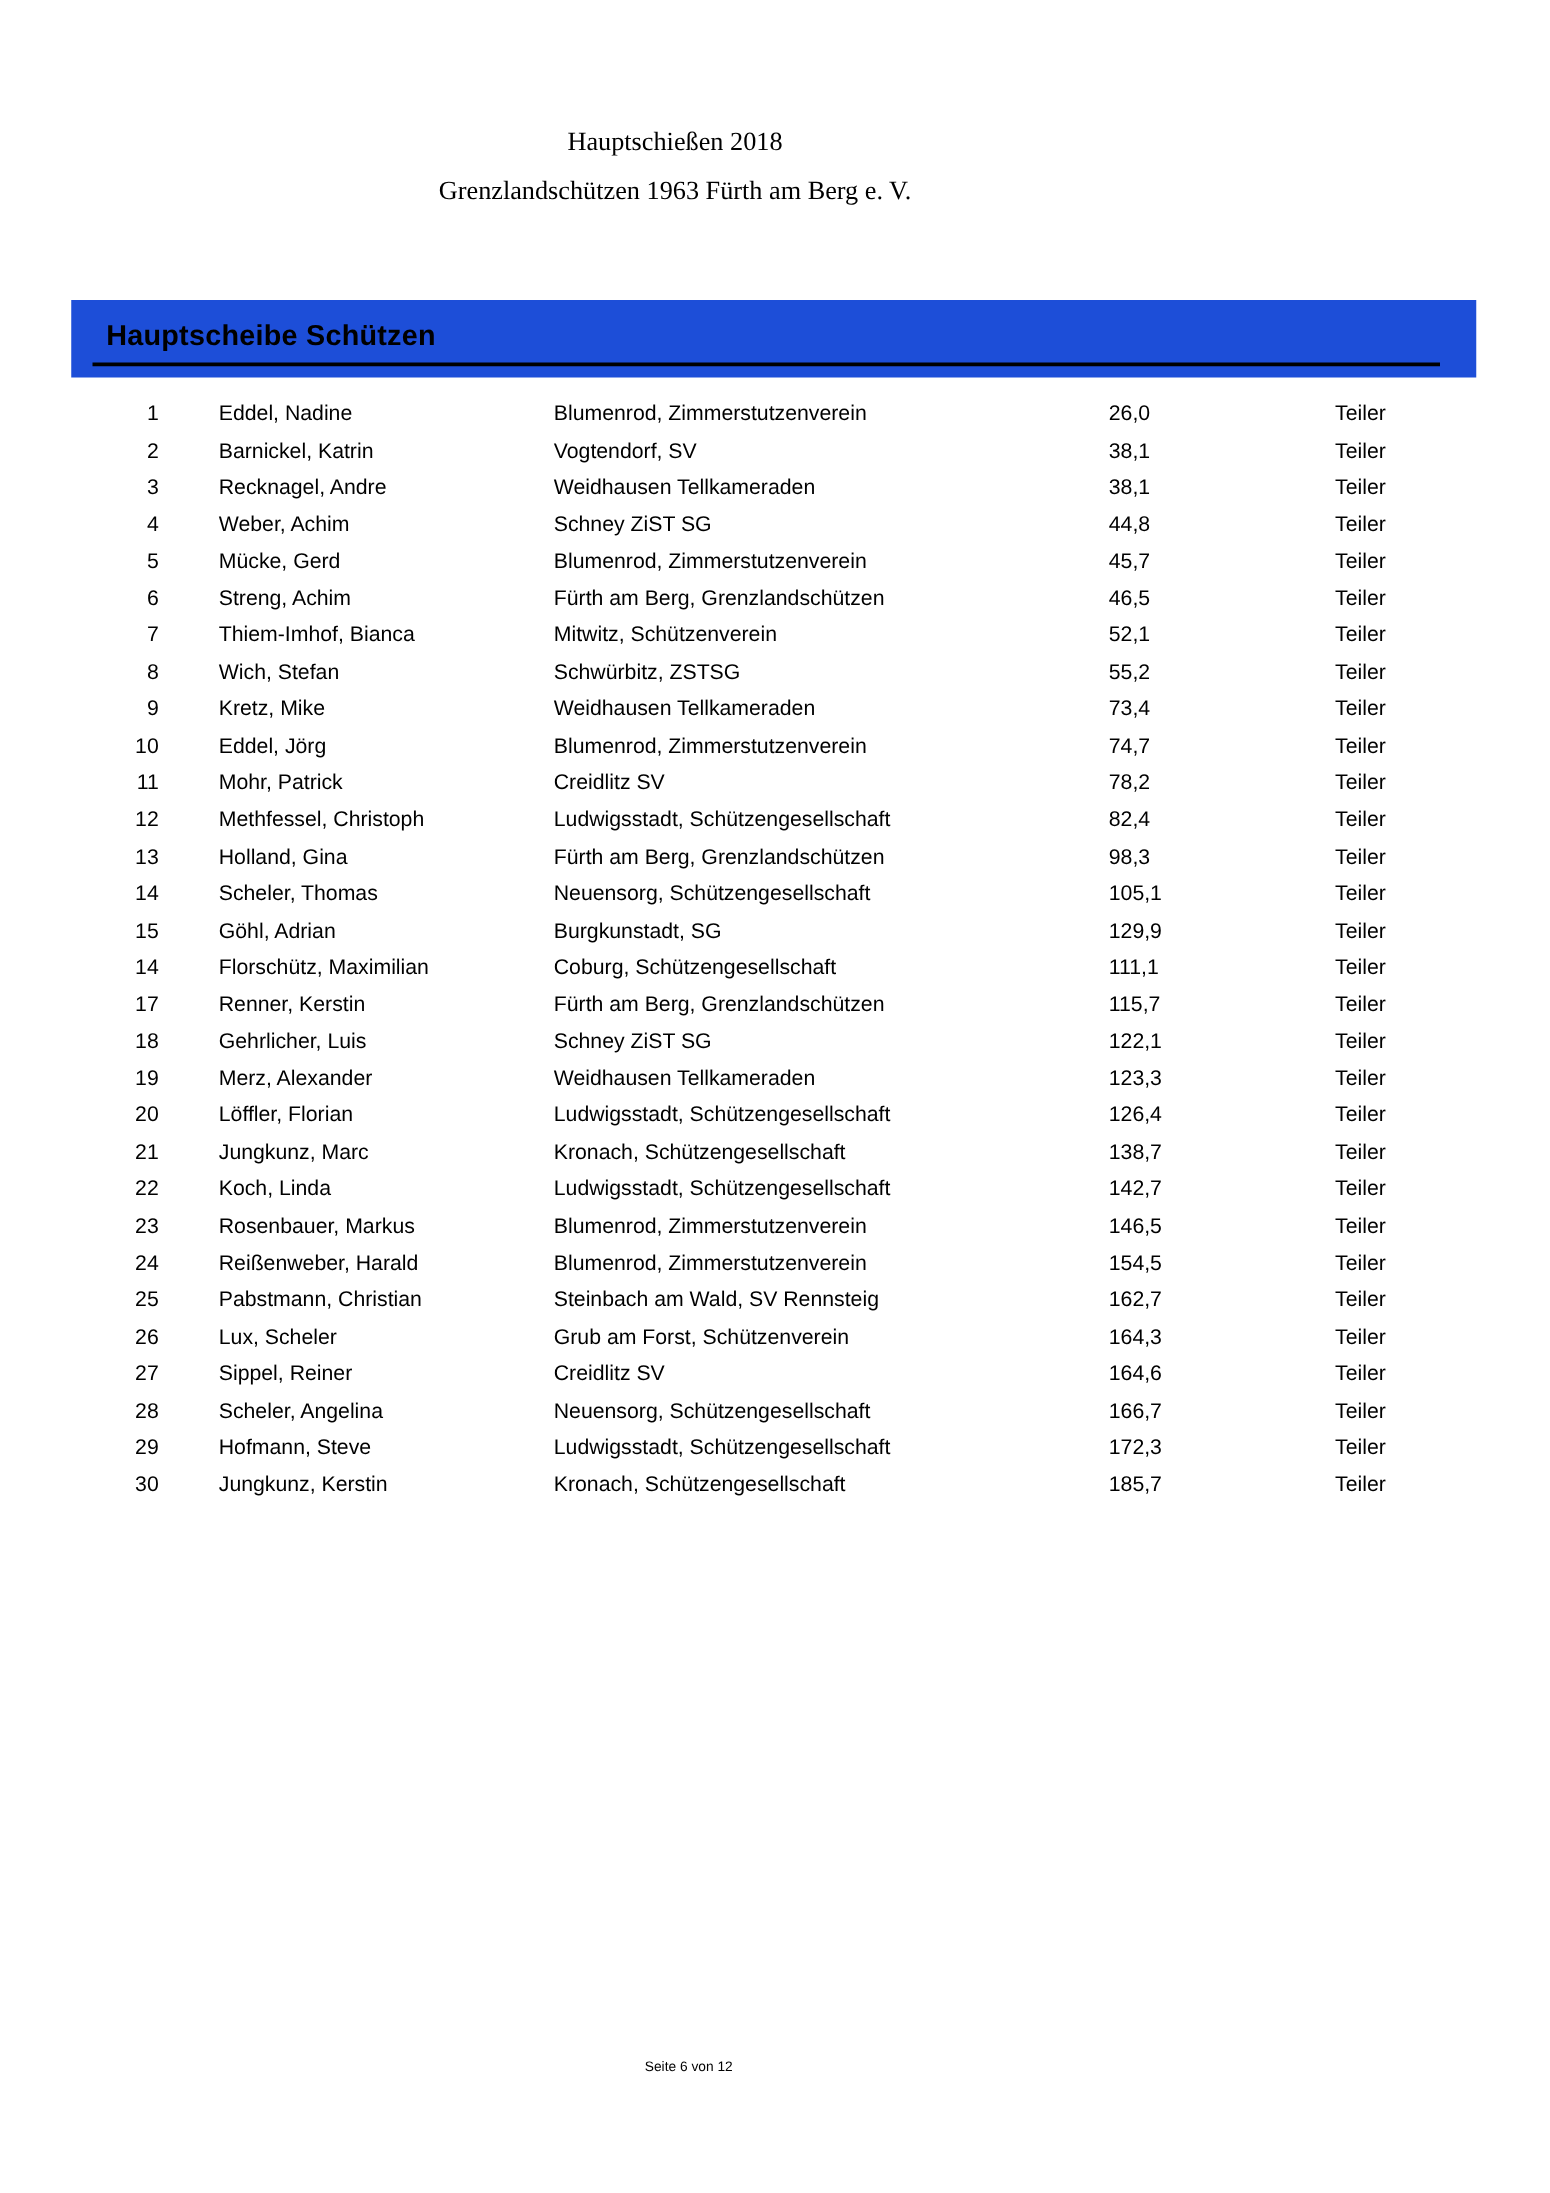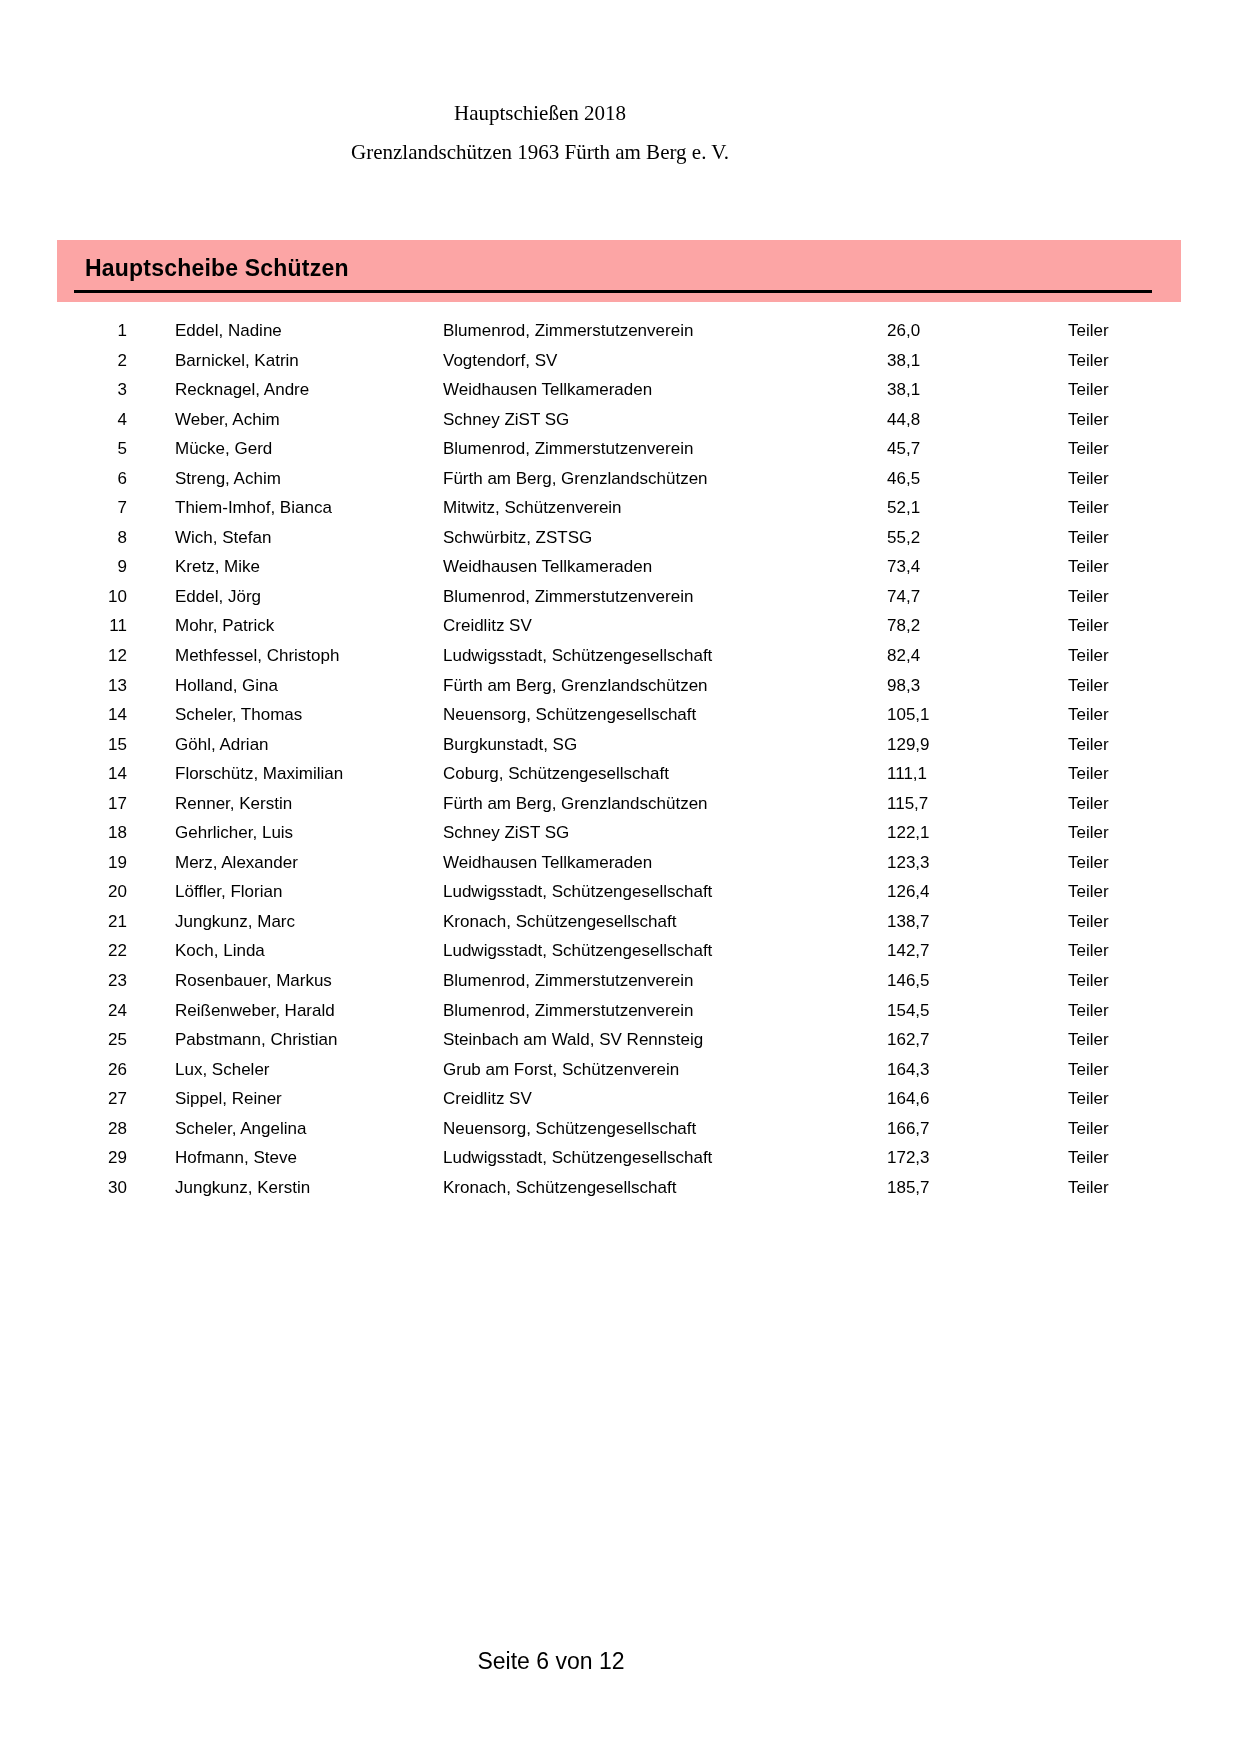--- a/index.html
+++ b/index.html
@@ -76,34 +76,34 @@
   .cell.club  { left: 386px; text-align: right; }
   .cell.score { left: 830px; width: 155px; }
   .cell.unit  { left: 1011px; }
   
   .footer {
     position: absolute;
     top: 1648px;
     left: 57px;
     width: 988px;
     text-align: center;
-    font-size: 23px;
+    font-size: 11px;
   }
 </style>
 </head>
 <body>
 
 <div class="page">
 
   <div class="titles">
     <div>Hauptschießen 2018</div>
     <div>Grenzlandschützen 1963 Fürth am Berg e. V.</div>
   </div>
 
-  <div class="section-bar" style="background: #fca5a5;">
+  <div class="section-bar" style="background: #1d4ed8;">
     <div class="section-title">Hauptscheibe Schützen</div>
     <div class="section-underline"></div>
   </div>
 
   <div class="results">
       <div class="row">
       <span class="cell rank">1</span>
       <span class="cell name">Eddel, Nadine</span>
       <span class="cell club">Blumenrod, Zimmerstutzenverein</span>
       <span class="cell score">26,0</span>

